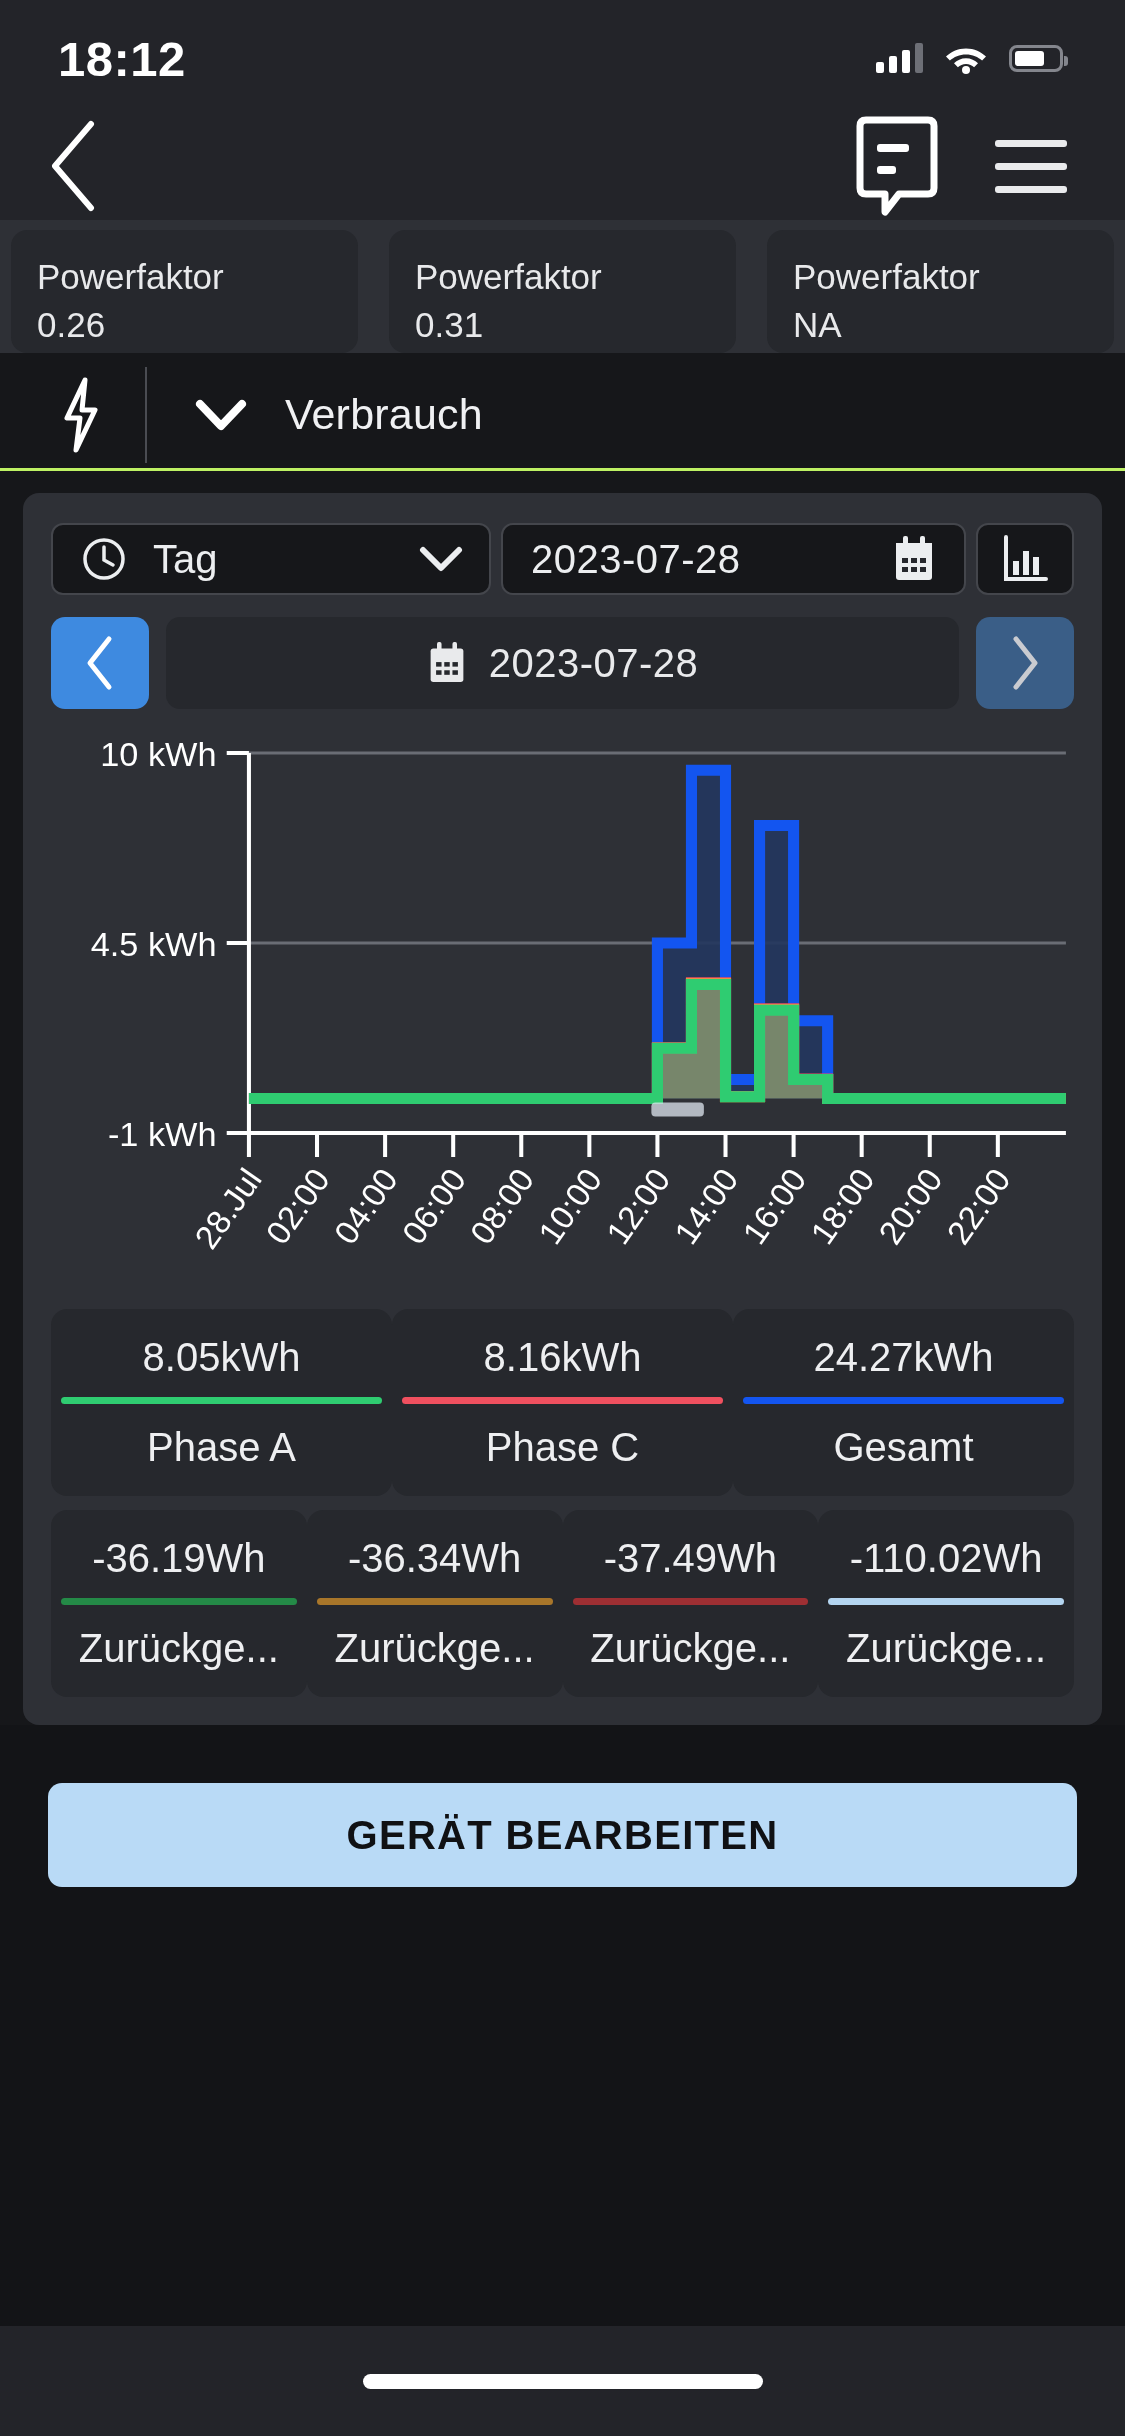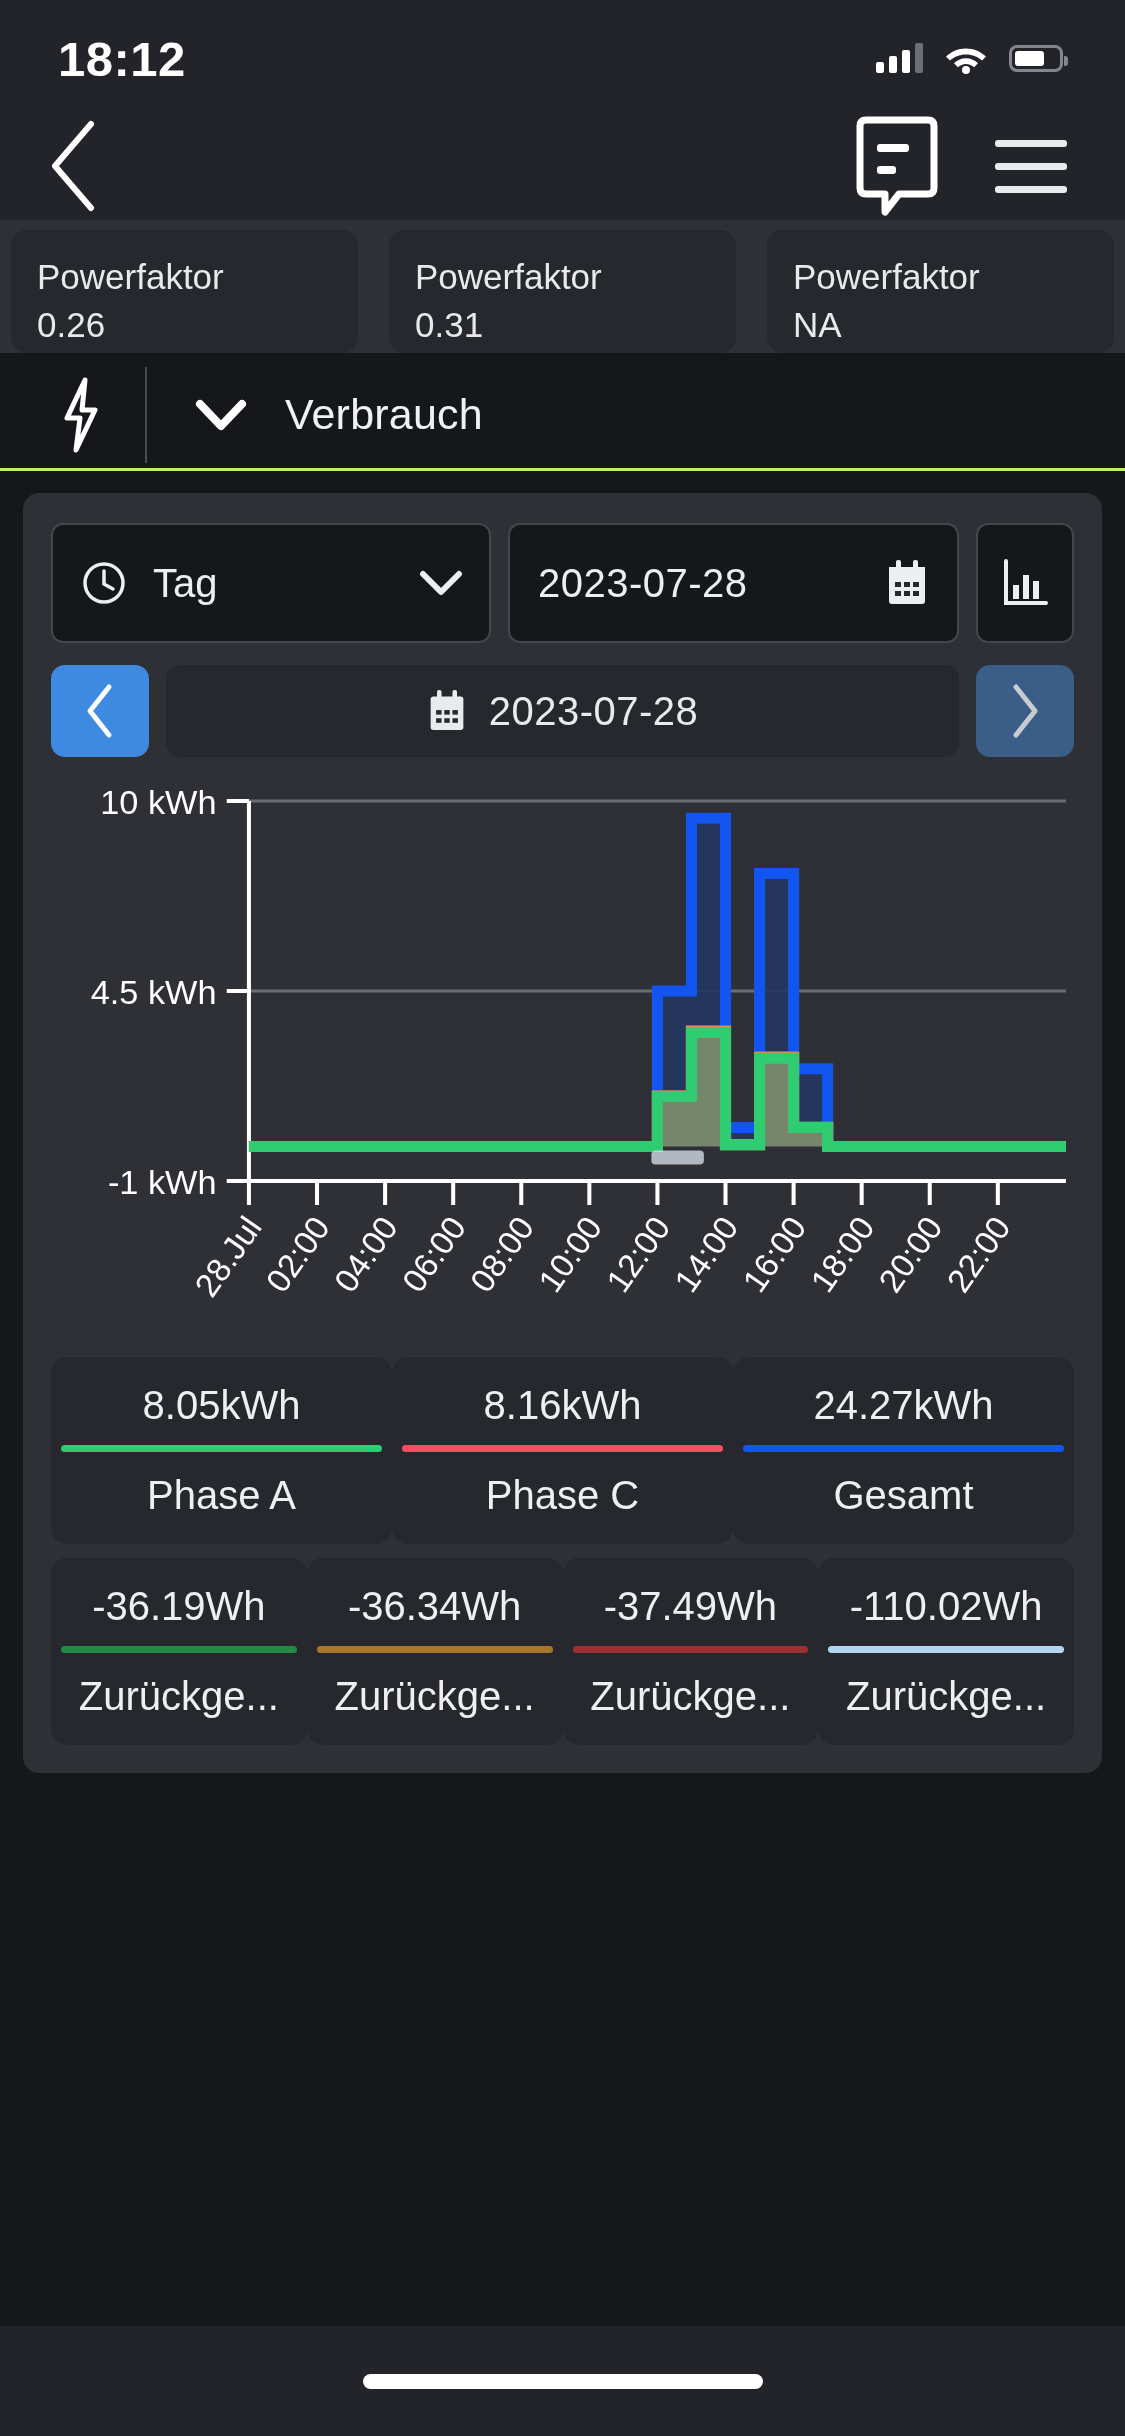--- a/index.html
+++ b/index.html
@@ -90,21 +90,21 @@
   .vdiv { width:2px; height:96px; background:#4a4c52; margin-left:33px; }
   .chev-tab { margin-left:48px; display:flex; align-items:center; }
   .tab-label { color:#f0f1f3; font-size:43px; margin-left:38px; letter-spacing:0.2px; }
 
   
   .panel-wrap { padding:22px 23px 0 23px; background:#16171a; }
   .panel {
     background:#2e3036; border-radius:16px;
     padding:30px 28px 28px 28px;
   }
-  .ctl-row { display:flex; gap:17px; align-items:stretch; height:120px; }
+  .ctl-row { display:flex; gap:10px; align-items:stretch; height:72px; }
   .ctl {
     background:#16171a; border:2px solid #44464c; border-radius:12px;
     display:flex; align-items:center; color:#eceef0;
   }
   .ctl-period { flex:0 0 440px; padding:0 26px 0 28px; justify-content:space-between; }
   .ctl-period .lbl { display:flex; align-items:center; gap:26px; font-size:40px; }
   .ctl-date { flex:1; padding:0 28px; justify-content:space-between; font-size:40px; letter-spacing:0.5px; }
   .ctl-chart { flex:0 0 98px; justify-content:center; }
 
   .nav-row { display:flex; gap:17px; height:92px; margin-top:22px; }
@@ -391,20 +391,23 @@
           <div class="stat-card">
             <div class="stat-val">-110.02Wh</div>
             <div class="stat-rule" style="background: rgb(180, 213, 240);"></div>
             <div class="stat-lbl">Zurückge...</div>
           </div>
         </div>
 
       </div>
     </div>
 
+    <div class="cta-wrap">
+      <button class="cta">GERÄT BEARBEITEN</button>
+    </div>
 
   </div>
 
   <div class="home-bar-area">
     <div class="home-bar"></div>
   </div>
 
 </div>
 
 </body></html>

